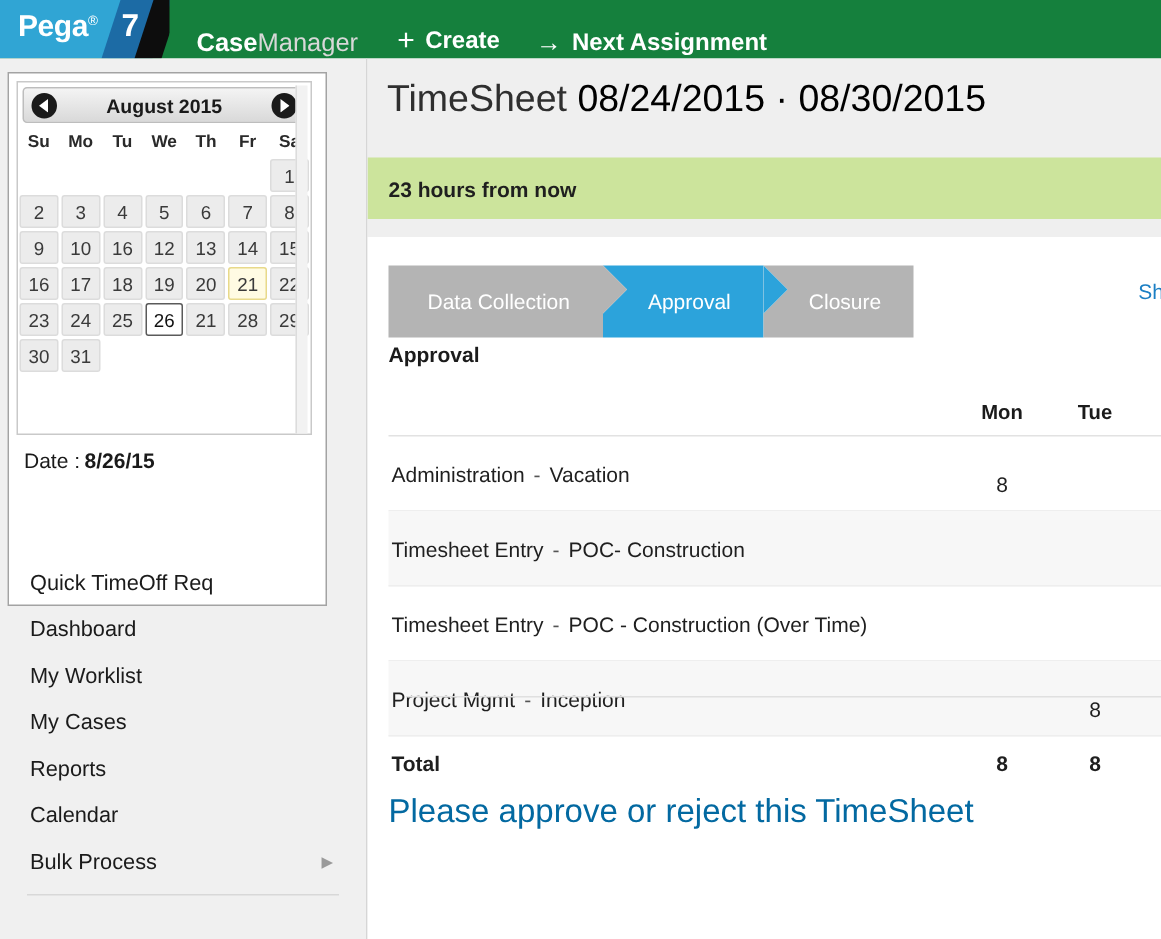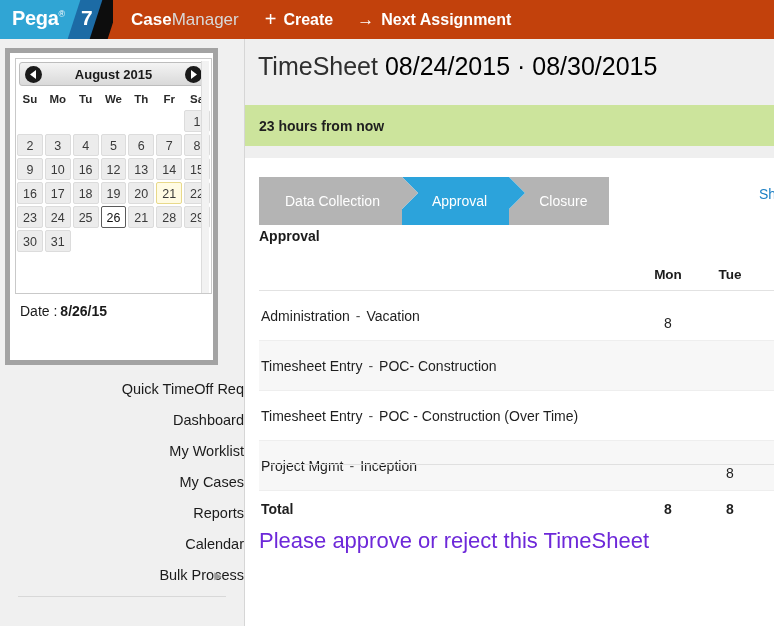--- a/index.html
+++ b/index.html
@@ -7,21 +7,21 @@
     width: 774px; height: 626px;
     font-family: "Liberation Sans", sans-serif;
     background: #ffffff;
     overflow: hidden;
   }
   #app { position: relative; width: 774px; height: 626px; background:#ffffff; }
 
   
   .topbar {
     position: absolute; left:0; top:0; width:774px; height:39px;
-    background:#c2410c; display:flex; align-items:center;
+    background:#15803d; display:flex; align-items:flex-end;
   }
   .logo-wrap { position:relative; width:113px; height:39px; flex:0 0 113px; overflow:hidden; }
   .logo-cyan {
     position:absolute; left:0; top:0; width:88px; height:39px;
     background:#30a5d4;
   }
   .logo-cyan::after{
     content:""; position:absolute; right:-10px; top:0; width:20px; height:39px;
     background:#30a5d4; transform:skewX(-18deg);
   }
@@ -54,22 +54,22 @@
   .arrow-ico { font-size:17px; margin-right:7px; }
 
   
   .sidebar {
     position:absolute; left:0; top:39px; width:245px; height:587px;
     background:#f0f0f0; border-right:1px solid #d6d6d6;
   }
 
   
   .pink-box {
-    position:absolute; left:5px; top:9px; width:213px; height:317px;
-    border:5px solid #a3a3a3; background:#ffffff;
+    position:absolute; left:5px; top:9px; width:213px; height:356px;
+    border:1px solid #a3a3a3; background:#ffffff;
   }
 
   .cal-widget {
     position:absolute; left:5px; top:5px; width:197px; height:236px;
     background:#ffffff; border:1px solid #c9c9c9;
   }
   .cal-head {
     margin:3px 3px 0 3px; height:24px;
     background:linear-gradient(#f4f4f4,#d9d9d9);
     border:1px solid #bdbdbd; border-radius:3px;
@@ -110,21 +110,21 @@
     position:absolute; left:10px; font-size:14px; color:#1a1a1a; white-space:nowrap;
   }
   .date-line.d1 { top:250px; }
   .date-line.d2 { top:284px; }
   .date-line b { font-weight:bold; margin-left:3px; }
 
   
   .nav-list { position:absolute; left:0; top:335px; width:244px; }
   .nav-item {
     position:relative; height:31px; line-height:31px; padding-left:20px;
-    font-size:14.5px; color:#1b1b1b; cursor:pointer;text-align:right;
+    font-size:14.5px; color:#1b1b1b; cursor:pointer;
   }
   .nav-caret {
     position:absolute; right:22px; top:0; line-height:31px;
     font-size:10px; color:#9a9a9a;
   }
   .nav-divider {
     position:absolute; left:18px; top:557px; width:208px; height:1px; background:#d8d8d8;
   }
 
   
@@ -203,21 +203,21 @@
     position:absolute; left:26px; top:306px; width:534px; height:1px; background:#e0e0e0;
   }
   .ts-total-row {
     position:absolute; left:14px; top:338px; width:560px; height:26px;
     display:flex; align-items:center;
   }
   .ts-total-row .ts-task { font-weight:bold; font-size:14px; }
   .ts-total-row .ts-val { font-weight:bold; align-self:center; padding-bottom:0; }
 
   .approve-msg {
-    position:absolute; left:14px; top:370px; font-size:22px; color:#6d28d9; white-space:nowrap;
+    position:absolute; left:14px; top:370px; font-size:22px; color:#0369a1; white-space:nowrap;
   }
 </style>
 </head>
 <body>
 
 <div id="app">
 
   <div class="topbar">
     <div class="logo-wrap">
       <div class="logo-cyan"></div>

